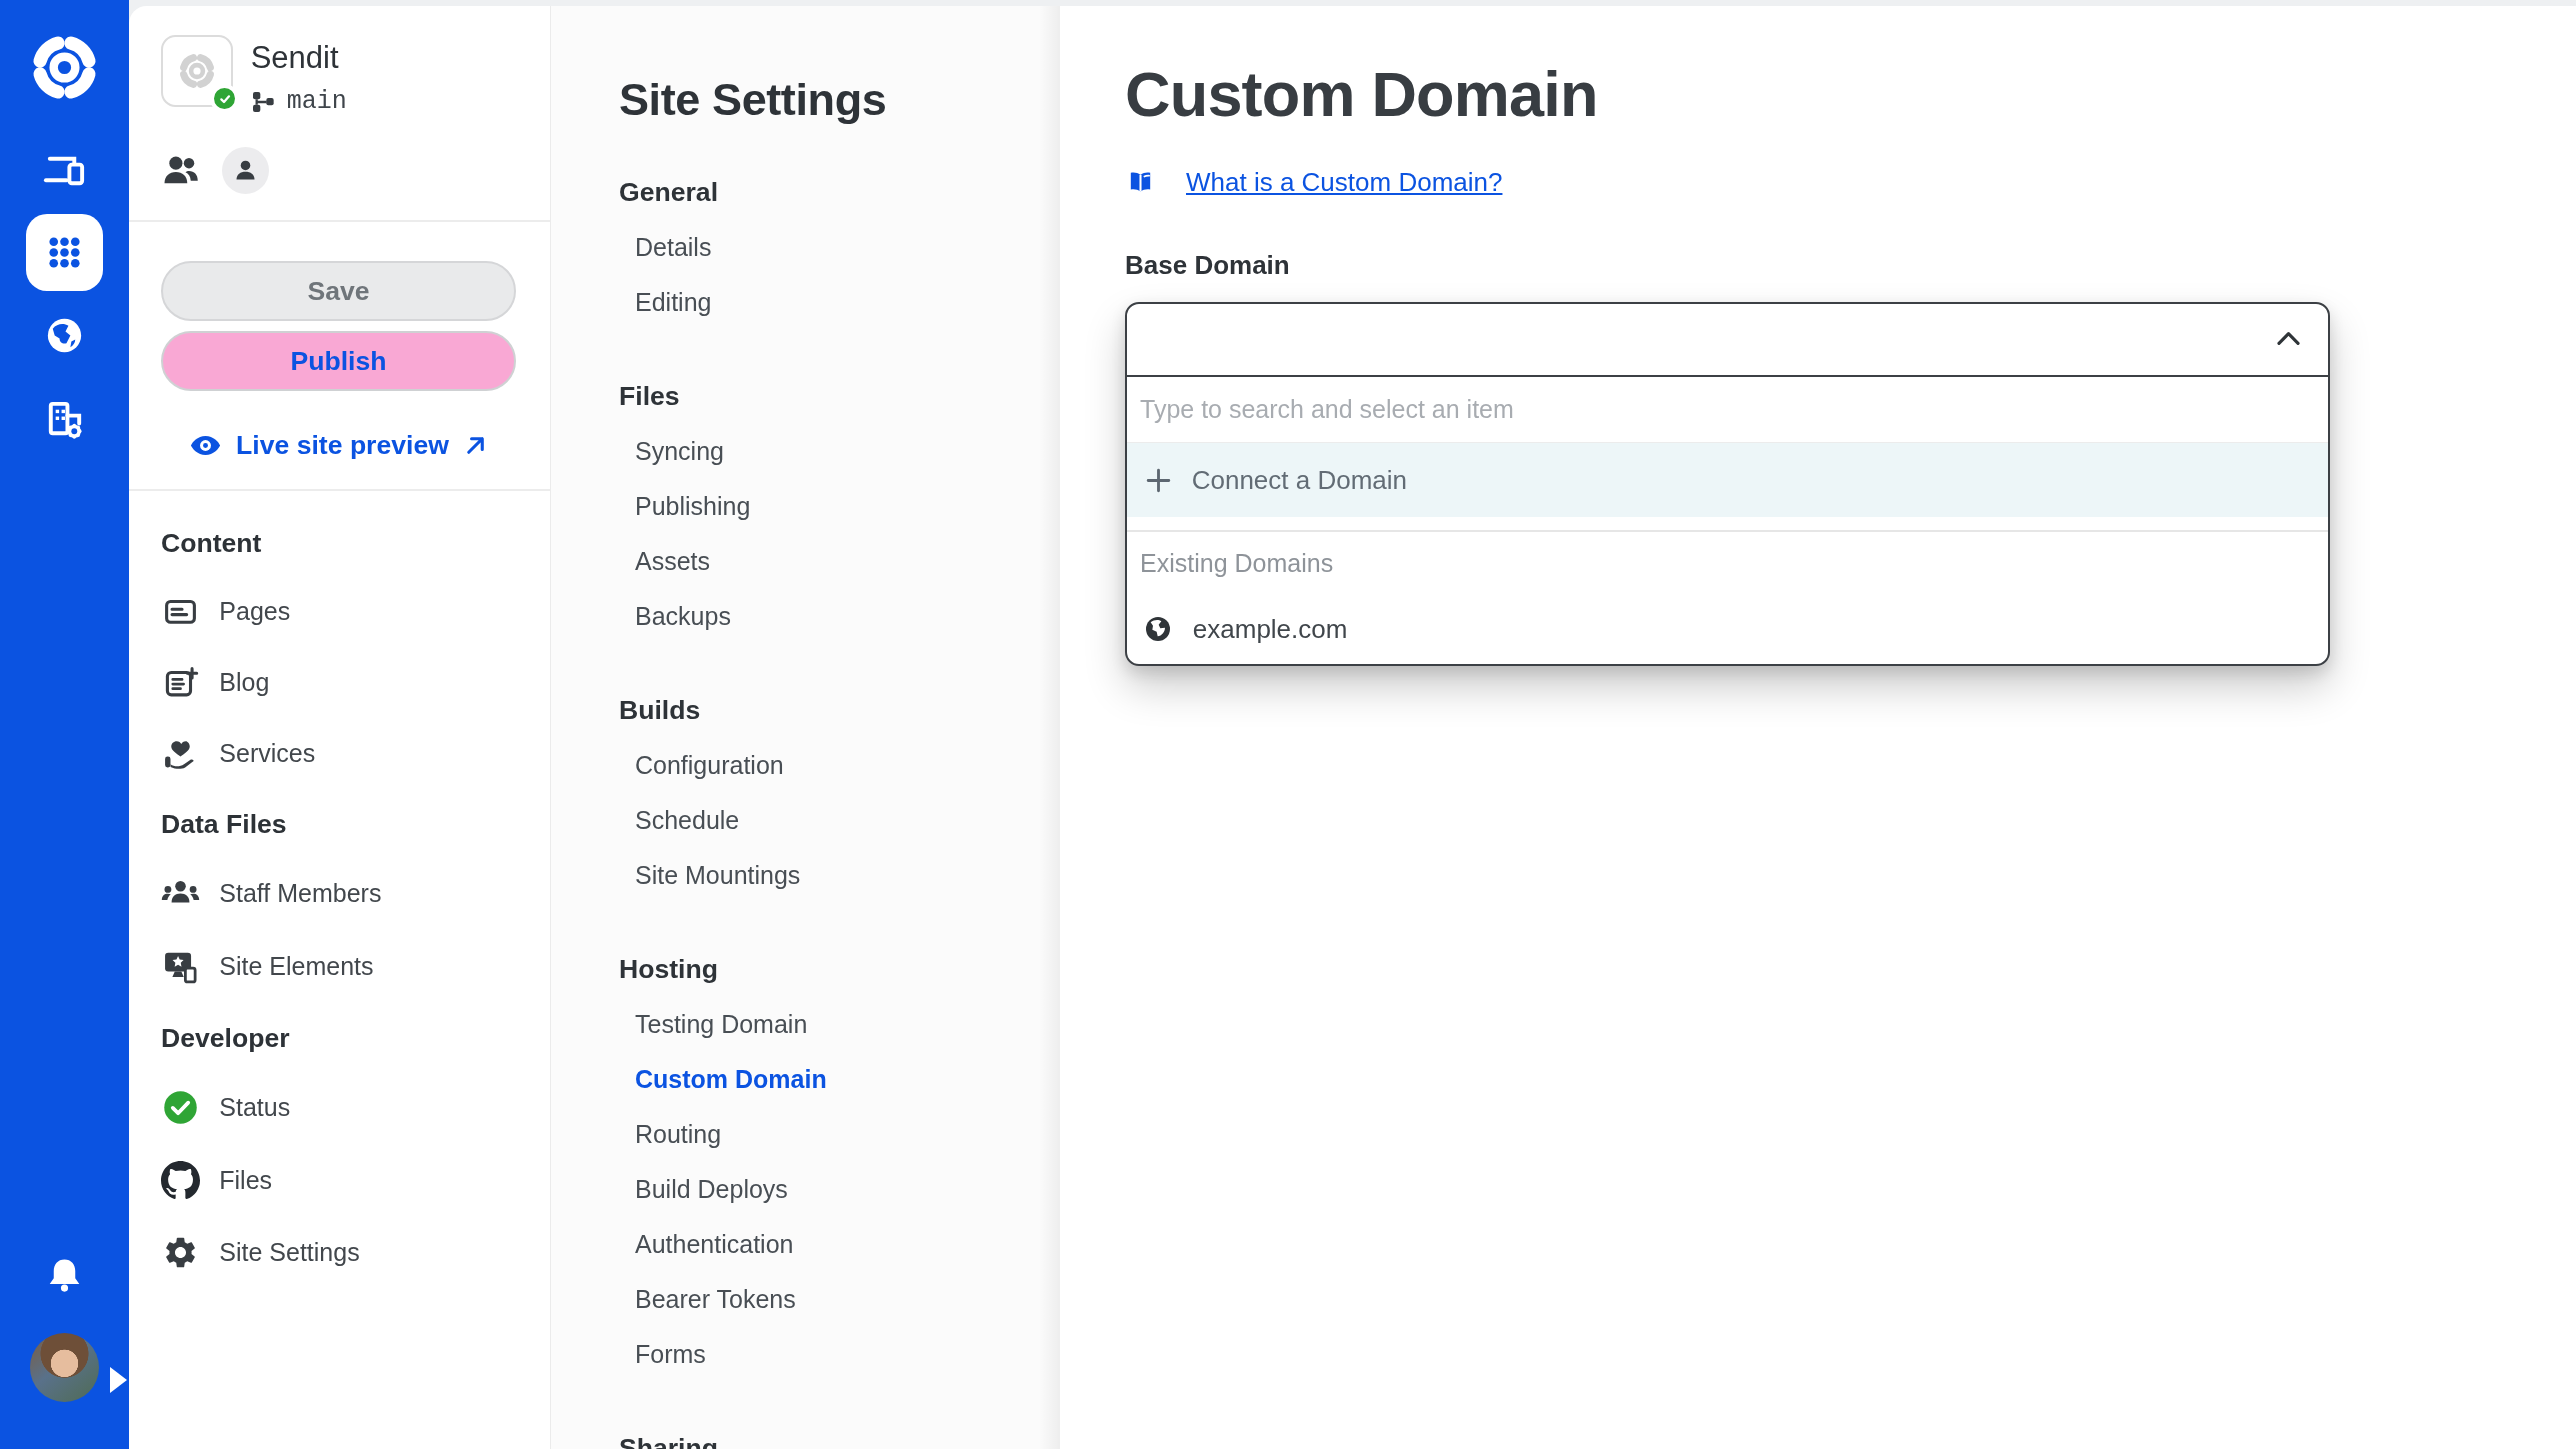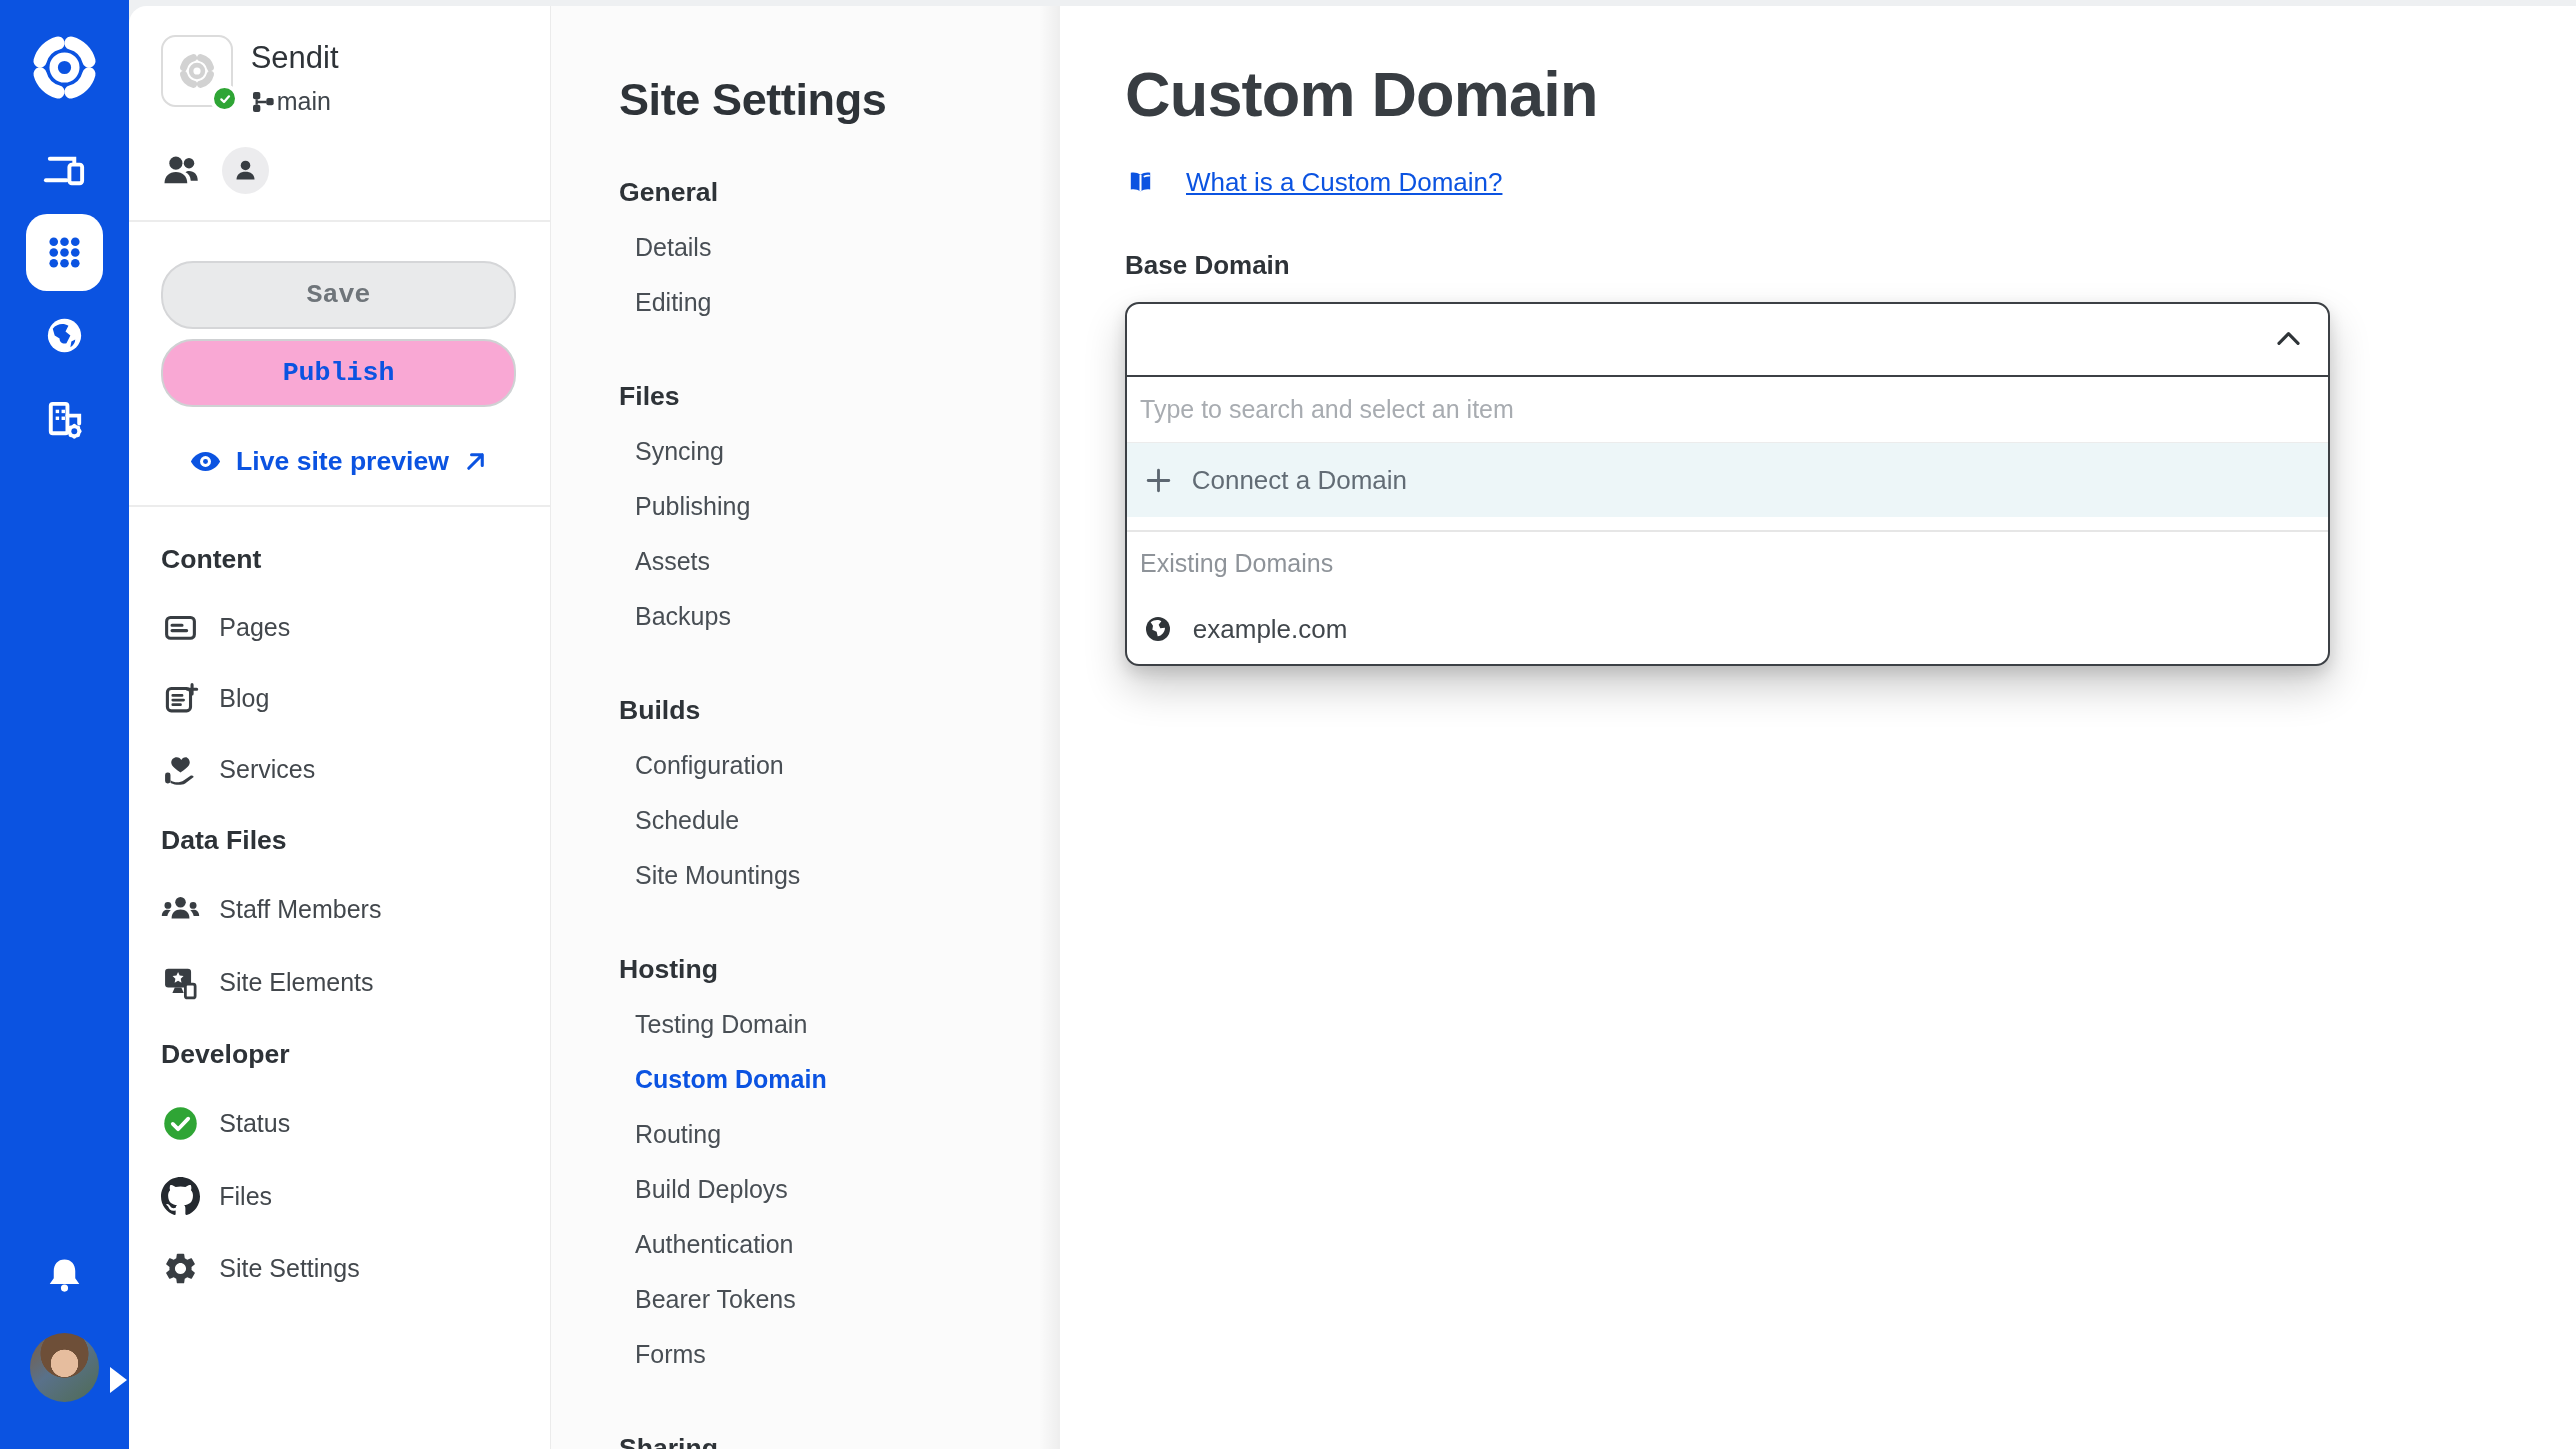--- a/index.html
+++ b/index.html
@@ -49,28 +49,28 @@
   .thumb {
     width:72px; height:72px; border:2.4px solid #dcdcdc; border-radius:14.5px; background:#fff;
     display:flex; align-items:center; justify-content:center; position:relative; flex:0 0 auto;
   }
   .thumb-badge {
     position:absolute; right:-8px; bottom:-8px; width:29px; height:29px; border-radius:50%;
     background:#2fa535; border:4px solid #ffffff; display:flex; align-items:center; justify-content:center;
   }
   .project-meta { margin-left:17.7px; padding-top:4.8px; }
   .project-name { font-size:31px; font-weight:normal; color:#2e3338; }
-  .branch-row { display:flex; align-items:center; gap:2px; margin-top:11.3px; color:#3f454b; font-size:25px; }
+  .branch-row { display:flex; align-items:center; gap:12px; margin-top:11.3px; color:#3f454b; font-size:25px;font-family:Liberation Mono, monospace; }
   .avatars-row { margin-top:31px; display:flex; align-items:center; gap:19.3px; }
   .icon-btn { color:#383d42; cursor:pointer; }
   .person-circle { width:47px; height:47px; border-radius:50%; background:#ececee; display:flex; align-items:center; justify-content:center; color:#383d42; }
   .divider { height:1.6px; background:#ececec; margin:26px -34px 0 -32px; }
 
-  .btn { width:100%; height:68px; border-radius:32px; font-size:26.6px; font-weight:bold;
-    display:flex; align-items:center; justify-content:center; cursor:pointer; font-family:Liberation Mono, monospace; }
+  .btn { width:100%; height:60px; border-radius:32px; font-size:26.6px; font-weight:bold;
+    display:flex; align-items:center; justify-content:center; cursor:pointer; font-family:Liberation Sans, sans-serif; }
   .btn-save { margin-top:39px; background:#e9eaeb; border:2.4px solid #d5d6d8; color:#6f757a; }
   .btn-publish { margin-top:10px; background:#f9a8d4; border:2.4px solid #cfd1d3; color:#0b53e1;text-align:center; }
   .preview-link { margin-top:37px; display:flex; align-items:center; justify-content:center; gap:13px;
     color:#0b53e1; font-size:26.6px; font-weight:bold; cursor:pointer; }
 
   .side-section { margin-top:37px; }
   .side-heading { font-size:26.6px; font-weight:bold; color:#2d3237; }
   .side-item { margin-top:34px; display:flex; align-items:center; gap:19.3px; font-size:25px; color:#42474c; cursor:pointer; }
   .side-item .ic { width:39px; display:flex; justify-content:center; flex:0 0 auto; color:#383d42; }
 

